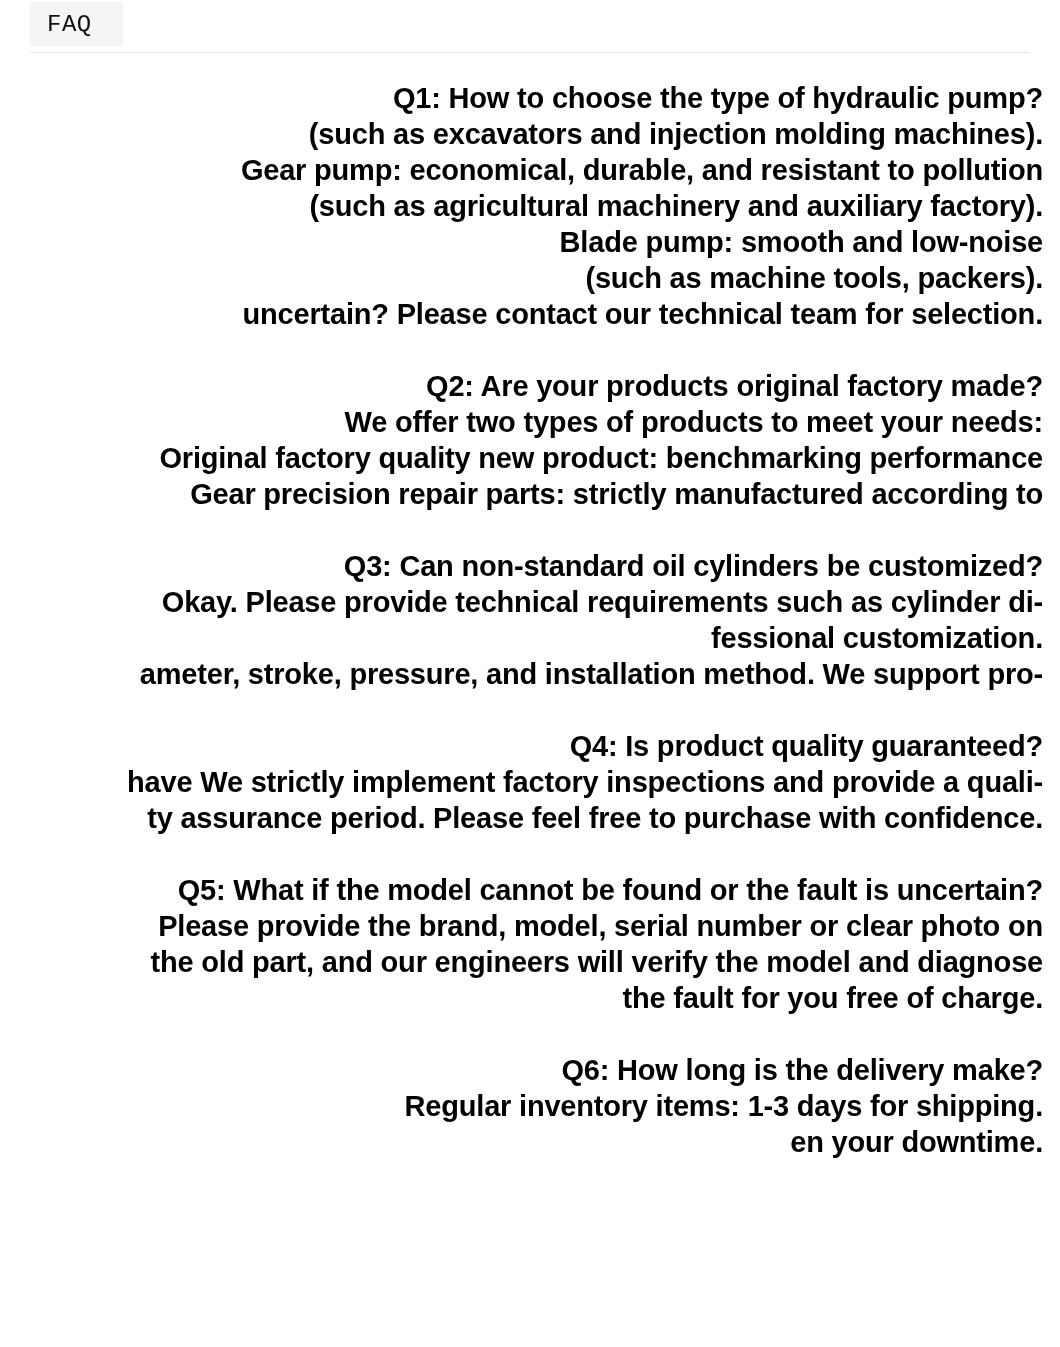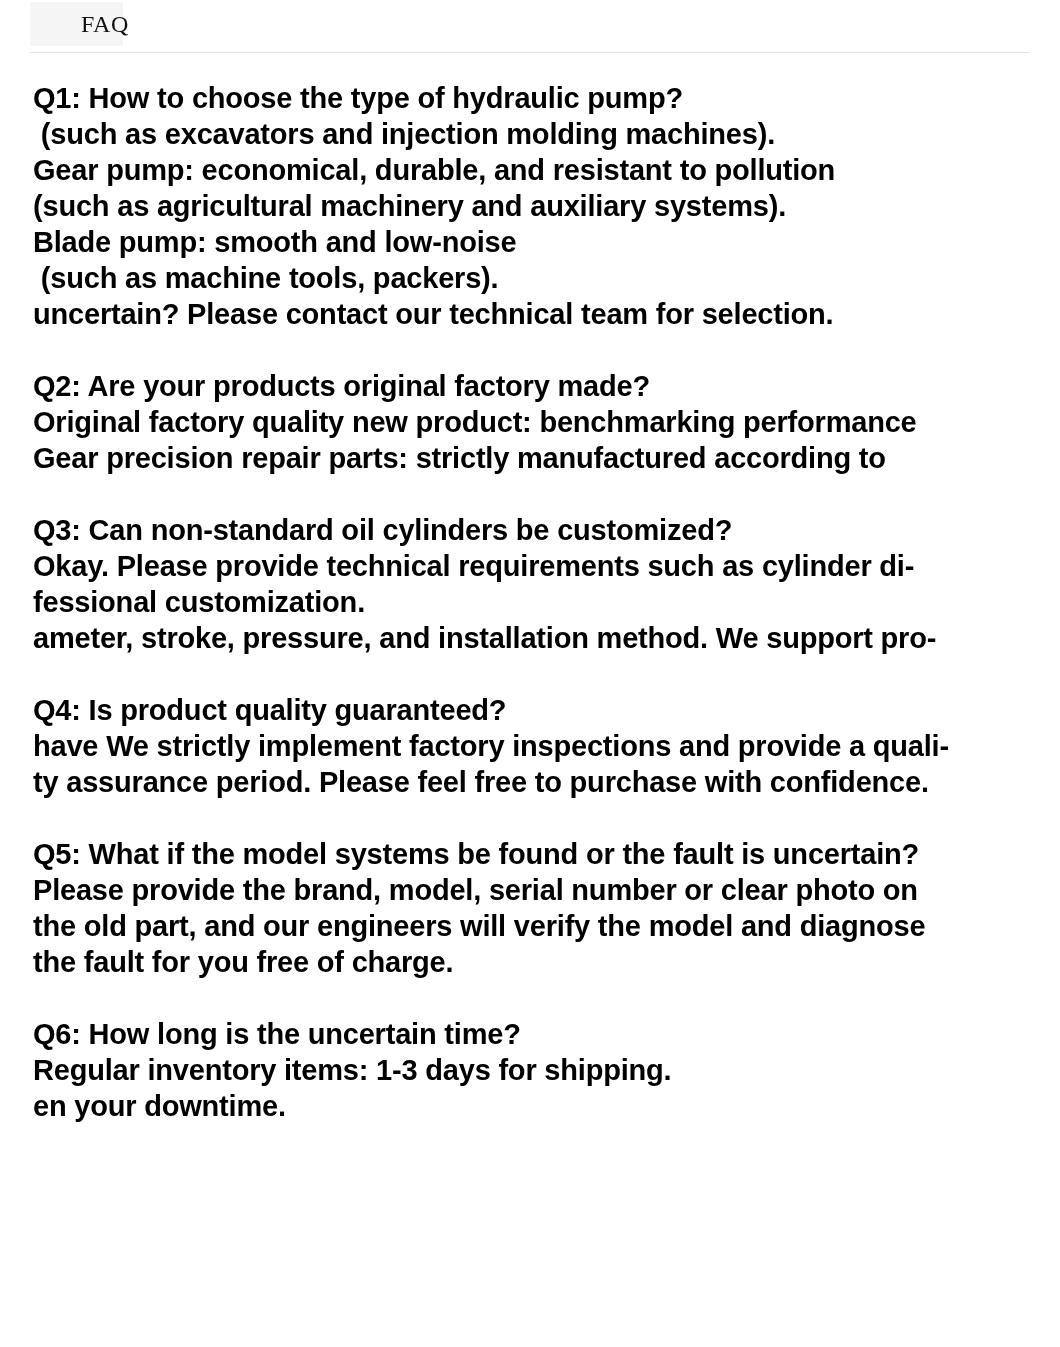--- a/index.html
+++ b/index.html
@@ -1,72 +1,73 @@
 <!DOCTYPE html>
 <html><head>
 <meta charset="utf-8">
 <style>
   html, body { margin: 0; padding: 0; background: #ffffff; }
   body { width: 1060px; height: 1347px; position: relative; overflow: hidden;
          font-family: "DejaVu Sans", sans-serif; color: #000; }
   .tab { position: absolute; left: 30px; top: 2px; width: 93px; height: 44px;
          background: #f5f5f5; }
   .tab-label { position: absolute; left: 17px; top: 9px; font-size: 24px;
-               font-family: Liberation Serif, serif; color: #111; letter-spacing: 0.5px; margin-left: 34px; }
+               font-family: Liberation Mono, monospace; color: #111; letter-spacing: 0.5px; }
   .rule { position: absolute; left: 30px; top: 52px; width: 1000px; height: 1px; background: #e6e6e6; }
-  .faq { position: absolute; left: 33px; top: 80px; width: 1010px; }
+  .faq { position: absolute; left: 33px; top: 80px; width: 1010px; text-align: right; }
   .block { margin-bottom: 36px; }
   .line { font-family: "Liberation Sans", sans-serif; font-weight: bold; font-size: 29px;
           line-height: 36px; height: 36px; white-space: pre; letter-spacing: -0.2px; }
 </style>
 </head>
 <body>
 
 <div class="tab">
   <span class="tab-label">FAQ</span>
 </div>
 <div class="rule"></div>
 
 <div class="faq">
 
   <div class="block">
     <div class="line">Q1: How to choose the type of hydraulic pump?</div>
     <div class="line"> (such as excavators and injection molding machines).</div>
     <div class="line">Gear pump: economical, durable, and resistant to pollution</div>
-    <div class="line">(such as agricultural machinery and auxiliary systems).</div>
+    <div class="line">(such as agricultural machinery and auxiliary factory).</div>
     <div class="line">Blade pump: smooth and low-noise</div>
     <div class="line"> (such as machine tools, packers).</div>
     <div class="line">uncertain? Please contact our technical team for selection.</div>
   </div>
 
   <div class="block">
     <div class="line">Q2: Are your products original factory made?</div>
+    <div class="line">We offer two types of products to meet your needs:</div>
     <div class="line">Original factory quality new product: benchmarking performance</div>
     <div class="line">Gear precision repair parts: strictly manufactured according to</div>
   </div>
 
   <div class="block">
     <div class="line">Q3: Can non-standard oil cylinders be customized?</div>
     <div class="line">Okay. Please provide technical requirements such as cylinder di-</div>
     <div class="line">fessional customization.</div>
     <div class="line">ameter, stroke, pressure, and installation method. We support pro-</div>
   </div>
 
   <div class="block">
     <div class="line">Q4: Is product quality guaranteed?</div>
     <div class="line">have We strictly implement factory inspections and provide a quali-</div>
     <div class="line">ty assurance period. Please feel free to purchase with confidence.</div>
   </div>
 
   <div class="block">
-    <div class="line">Q5: What if the model systems be found or the fault is uncertain?</div>
+    <div class="line">Q5: What if the model cannot be found or the fault is uncertain?</div>
     <div class="line">Please provide the brand, model, serial number or clear photo on</div>
     <div class="line">the old part, and our engineers will verify the model and diagnose</div>
     <div class="line">the fault for you free of charge.</div>
   </div>
 
   <div class="block">
-    <div class="line">Q6: How long is the uncertain time?</div>
+    <div class="line">Q6: How long is the delivery make?</div>
     <div class="line">Regular inventory items: 1-3 days for shipping.</div>
     <div class="line">en your downtime.</div>
   </div>
 
 </div>
 
 </body></html>

